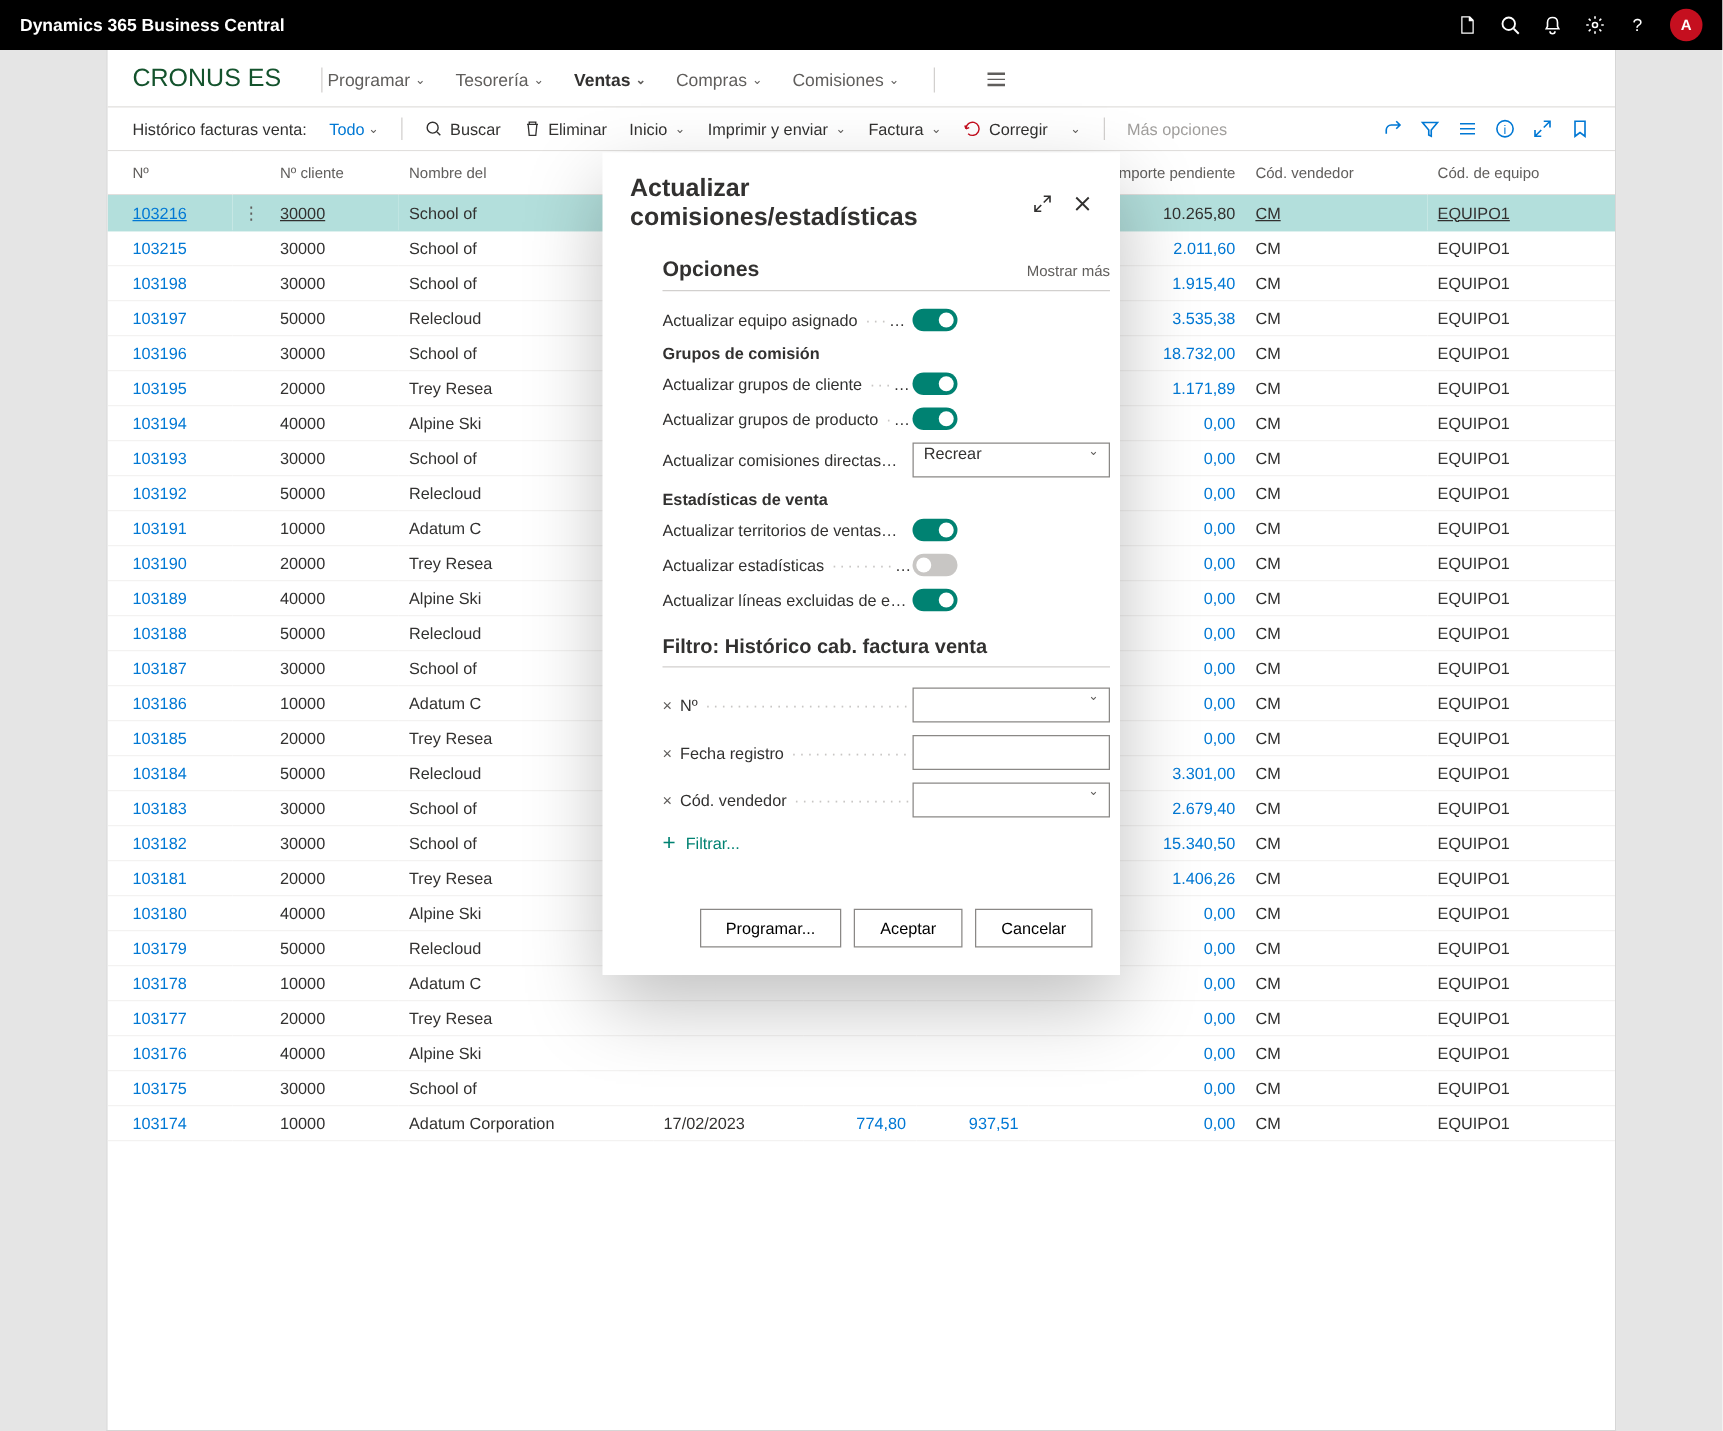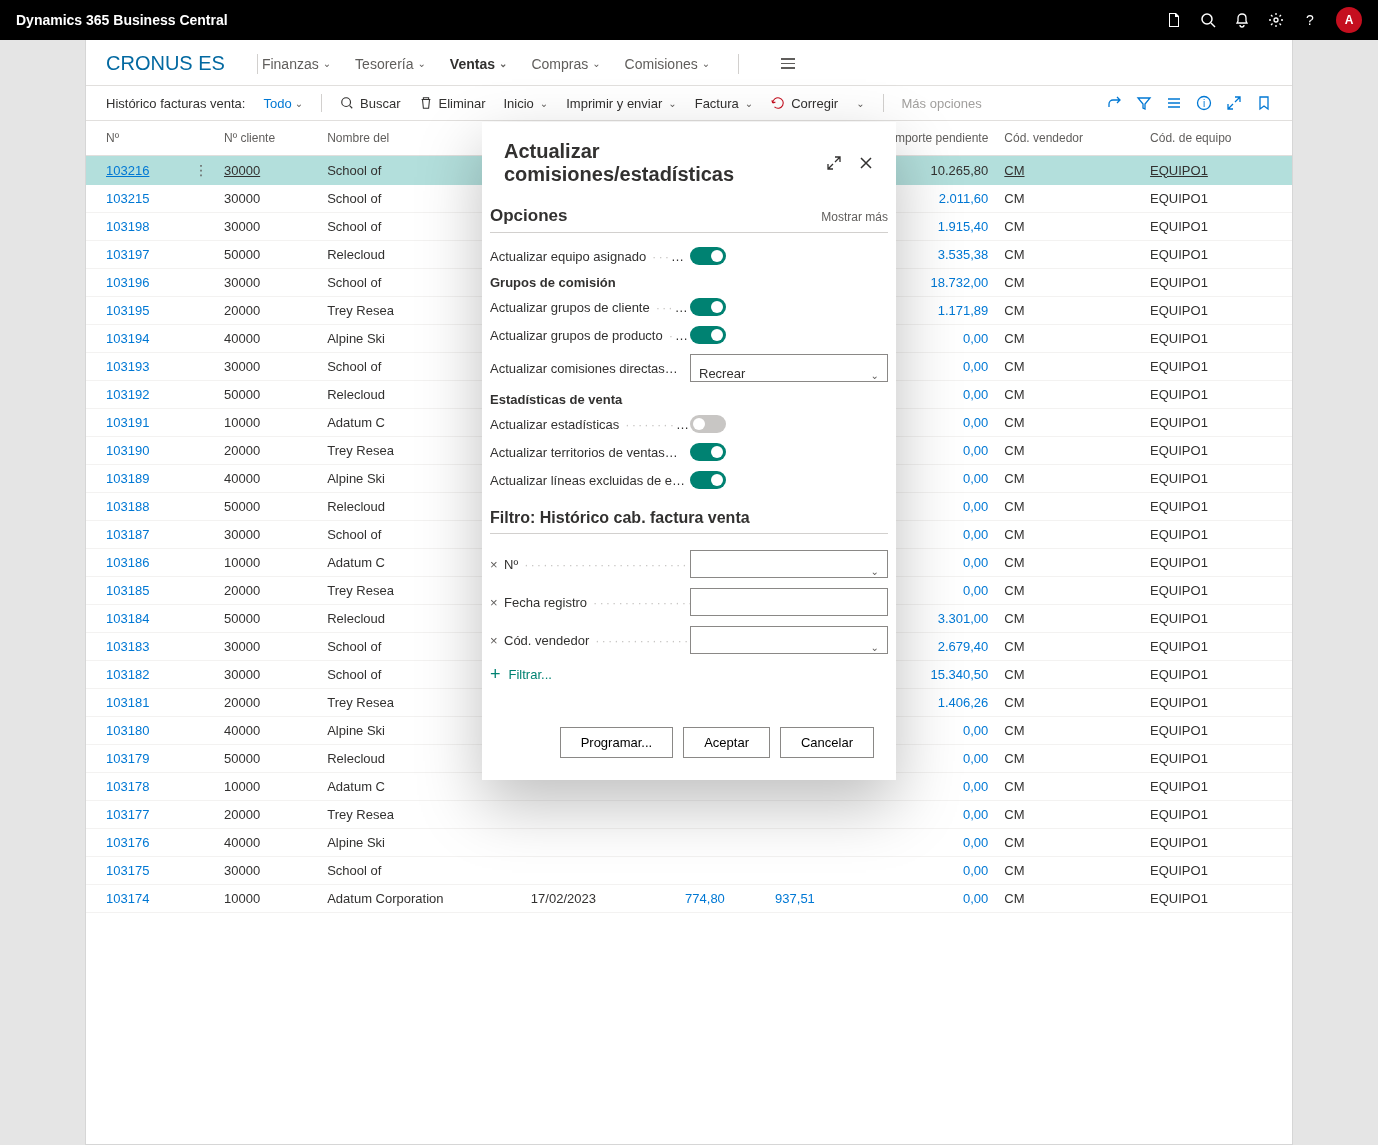--- a/index.html
+++ b/index.html
@@ -10,21 +10,21 @@
 .top-bar-left { font-weight: 600; font-size: 14px; }
 .top-bar-right { display: flex; align-items: center; gap: 18px; }
 .top-bar-icon { width: 16px; height: 16px; fill: #fff; cursor: pointer; display: flex; align-items: center; justify-content: center; }
 .avatar { width: 26px; height: 26px; border-radius: 50%; background: #c50f1f; color: #fff; display: flex; align-items: center; justify-content: center; font-size: 12px; font-weight: 600; }
 
 
 .page { background: #fff; margin: 0 85px; height: calc(100vh - 40px); position: relative; border: 1px solid #d6d6d6; border-top: none; overflow: hidden; }
 
 
 .page-header { display: flex; align-items: center; padding: 12px 20px 10px; border-bottom: 1px solid #e1dfdd; }
-.company-name { font-size: 20px; color: #0369a1; font-weight: 400; margin-right: 28px; }
+.company-name { font-size: 20px; color: #14532d; font-weight: 400; margin-right: 28px; }
 .nav-tabs { display: flex; gap: 24px; align-items: center; }
 .nav-tab { color: #605e5c; font-size: 14px; cursor: pointer; display: flex; align-items: center; gap: 4px; }
 .nav-tab.active { font-weight: 600; color: #323130; }
 .chevron-down { font-size: 10px; color: #605e5c; }
 .nav-divider { width: 1px; height: 20px; background: #d2d0ce; margin: 0 4px; }
 .hamburger { display: flex; flex-direction: column; gap: 3px; cursor: pointer; margin-left: 14px; }
 .hamburger span { width: 14px; height: 1.5px; background: #605e5c; }
 
 
 .toolbar { display: flex; align-items: center; padding: 8px 20px; border-bottom: 1px solid #e1dfdd; gap: 18px; font-size: 13px; }
@@ -52,34 +52,34 @@
 .col-menu { width: 18px; }
 .dots-menu { color: #605e5c; font-size: 14px; cursor: pointer; }
 .num-blue { color: #0078d4; }
 
 
 .modal-overlay { position: fixed; top: 40px; left: 0; right: 0; bottom: 0; background: rgba(255,255,255,0.0); display: flex; justify-content: center; align-items: flex-start; pointer-events: none; }
 .modal { background: #fff; width: 414px; margin-top: 82px; box-shadow: 0 25px 60px rgba(0,0,0,0.25); pointer-events: auto; display: flex; flex-direction: column; max-height: calc(100vh - 130px);}
 .modal-header { display: flex; align-items: center; padding: 18px 22px 20px; }
 .modal-title { font-size: 20px; font-weight: 600; flex: 1; }
 .modal-header-icon { width: 16px; height: 16px; cursor: pointer; margin-left: 16px; color:#323130; }
-.modal-body { padding: 0 8px; overflow-y: auto; flex: 1; }
+.modal-body { padding: 0 8px; overflow-y: auto; flex: 1; margin-left: 40px; }
 .section-header { display: flex; align-items: baseline; border-bottom: 1px solid #d2d0ce; padding-bottom: 6px; margin-bottom: 14px; }
 .section-title { font-size: 17px; font-weight: 600; flex: 1; }
 .show-more { font-size: 12px; color: #605e5c; cursor: pointer; }
 .sub-title { font-weight: 600; font-size: 13px; margin: 10px 0 8px; }
 .form-row { display: flex; align-items: center; margin-bottom: 10px; }
 .form-label { width: 200px; color: #323130; font-size: 13px; position: relative; overflow: hidden; white-space: nowrap; text-overflow: ellipsis; }
 .form-label::after { content: "·····································"; color: #c8c6c4; letter-spacing: 2px; margin-left: 6px; }
 .form-control { flex: 1; }
 .toggle { width: 36px; height: 18px; border-radius: 9px; background: #c8c6c4; position: relative; cursor: pointer; }
 .toggle.on { background: #008272; }
 .toggle::after { content: ""; position: absolute; width: 12px; height: 12px; background: #fff; border-radius: 50%; top: 3px; left: 3px; transition: left 0.1s; }
 .toggle.on::after { left: 21px; }
-.select-box { width: 100%; border: 1px solid #8a8886; height: 28px; display: flex; align-items: flex-end; padding: 0 8px; justify-content: space-between; font-size: 13px; cursor: pointer; }
+.select-box { width: 100%; border: 1px solid #8a8886; height: 28px; display: flex; align-items: flex-start; padding: 0 8px; justify-content: space-between; font-size: 13px; cursor: pointer; }
 .select-box .chev { font-size: 10px; color: #605e5c; }
 .input-box { width: 100%; border: 1px solid #8a8886; height: 28px; padding: 0 8px; font-size: 13px; }
 .filter-section-title { font-size: 16px; font-weight: 600; border-bottom: 1px solid #d2d0ce; padding-bottom: 6px; margin: 20px 0 16px; }
 .filter-row { display: flex; align-items: center; margin-bottom: 10px; gap:0; }
 .filter-remove { color: #605e5c; font-size: 13px; width: 14px; cursor: pointer; }
 .filter-label { width: 186px; font-size: 13px; position:relative; overflow:hidden; white-space:nowrap; }
 .filter-label::after { content: "·····································"; color: #c8c6c4; letter-spacing: 2px; margin-left: 6px; }
 .add-filter { color: #008272; display: flex; align-items: center; gap: 8px; cursor: pointer; margin: 6px 0 20px; font-size:13px; }
 .add-filter .plus { font-size: 18px; font-weight:300; }
 .modal-footer { display: flex; justify-content: flex-end; gap: 10px; padding: 22px; }
@@ -121,21 +121,21 @@
     <div class="avatar">A</div>
   </div>
 </div>
 
 <div class="page">
   <div class="page-header">
     <div class="company-name">CRONUS ES</div>
     <div class="nav-divider"></div>
     <div class="nav-tabs">
       <span class="nav-tab">
-          <span>Finanzas</span>
+          <span>Programar</span>
           <span class="chevron-down">⌄</span>
         </span>
       <span class="nav-tab">
           <span>Tesorería</span>
           <span class="chevron-down">⌄</span>
         </span>
       <span class="nav-tab active">
           <span>Ventas</span>
           <span class="chevron-down">⌄</span>
         </span>
@@ -609,29 +609,29 @@
         <div class="form-control">
           <div class="select-box">
             <span>Recrear</span>
               <span class="chev">⌄</span>
           </div>
         </div>
       </div>
 
       <div class="sub-title">Estadísticas de venta</div>
       <div class="form-row">
+        <div class="form-label">Actualizar territorios de ventas</div>
+        <div class="form-control">
+            <div class="toggle on"></div>
+          </div>
+      </div>
+      <div class="form-row">
         <div class="form-label">Actualizar estadísticas</div>
         <div class="form-control">
             <div class="toggle"></div>
-          </div>
-      </div>
-      <div class="form-row">
-        <div class="form-label">Actualizar territorios de ventas</div>
-        <div class="form-control">
-            <div class="toggle on"></div>
           </div>
       </div>
       <div class="form-row">
         <div class="form-label">Actualizar líneas excluidas de est...</div>
         <div class="form-control">
             <div class="toggle on"></div>
           </div>
       </div>
 
       <div class="filter-section-title">Filtro: Histórico cab. factura venta</div>

